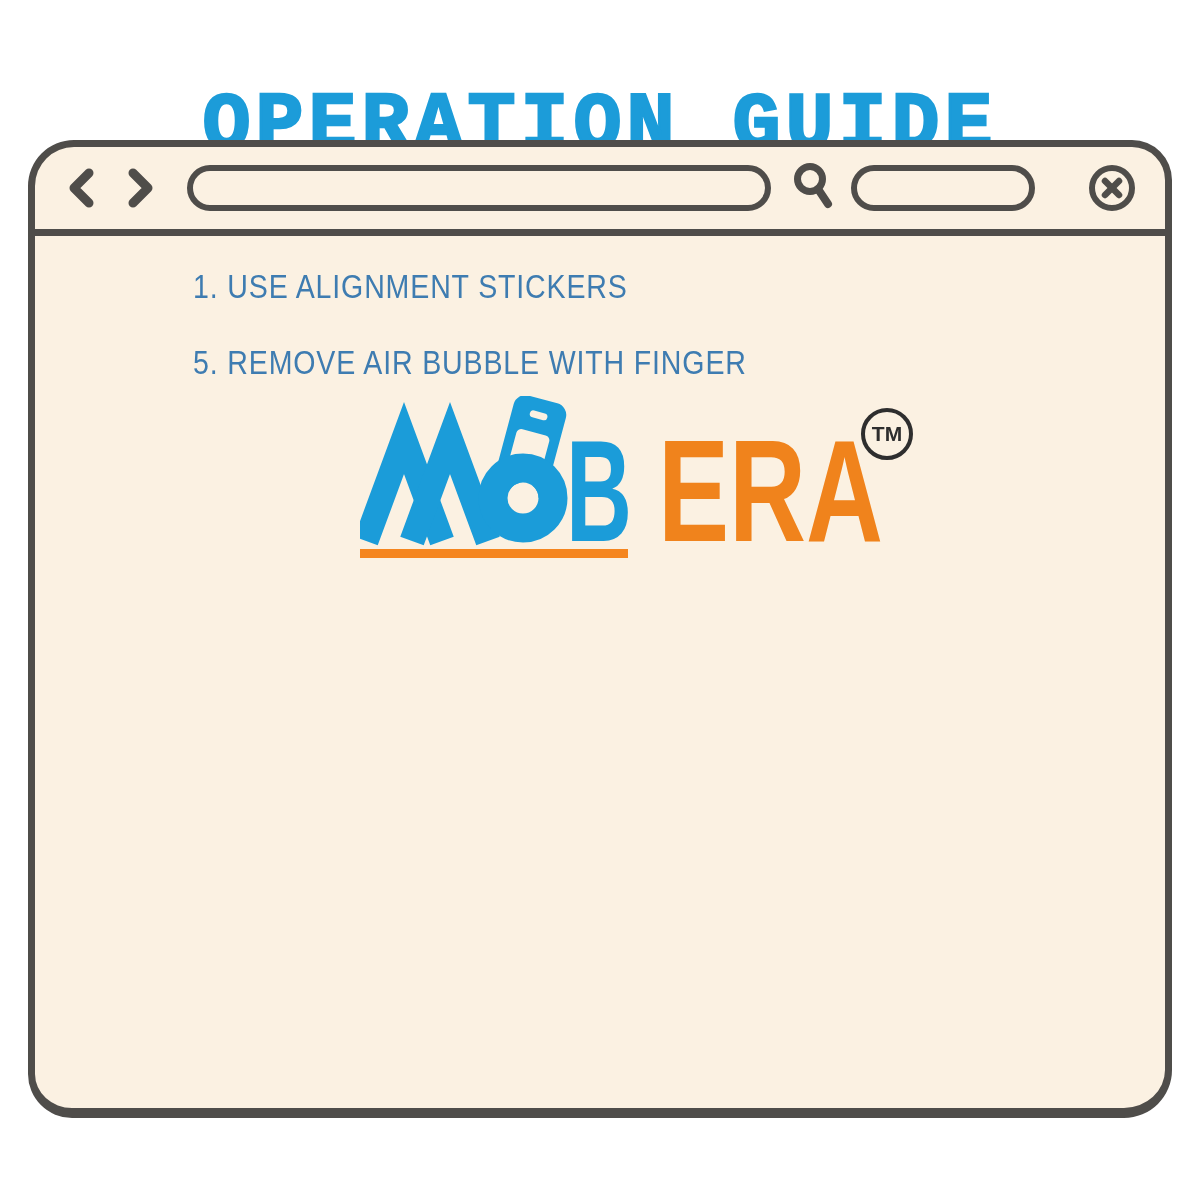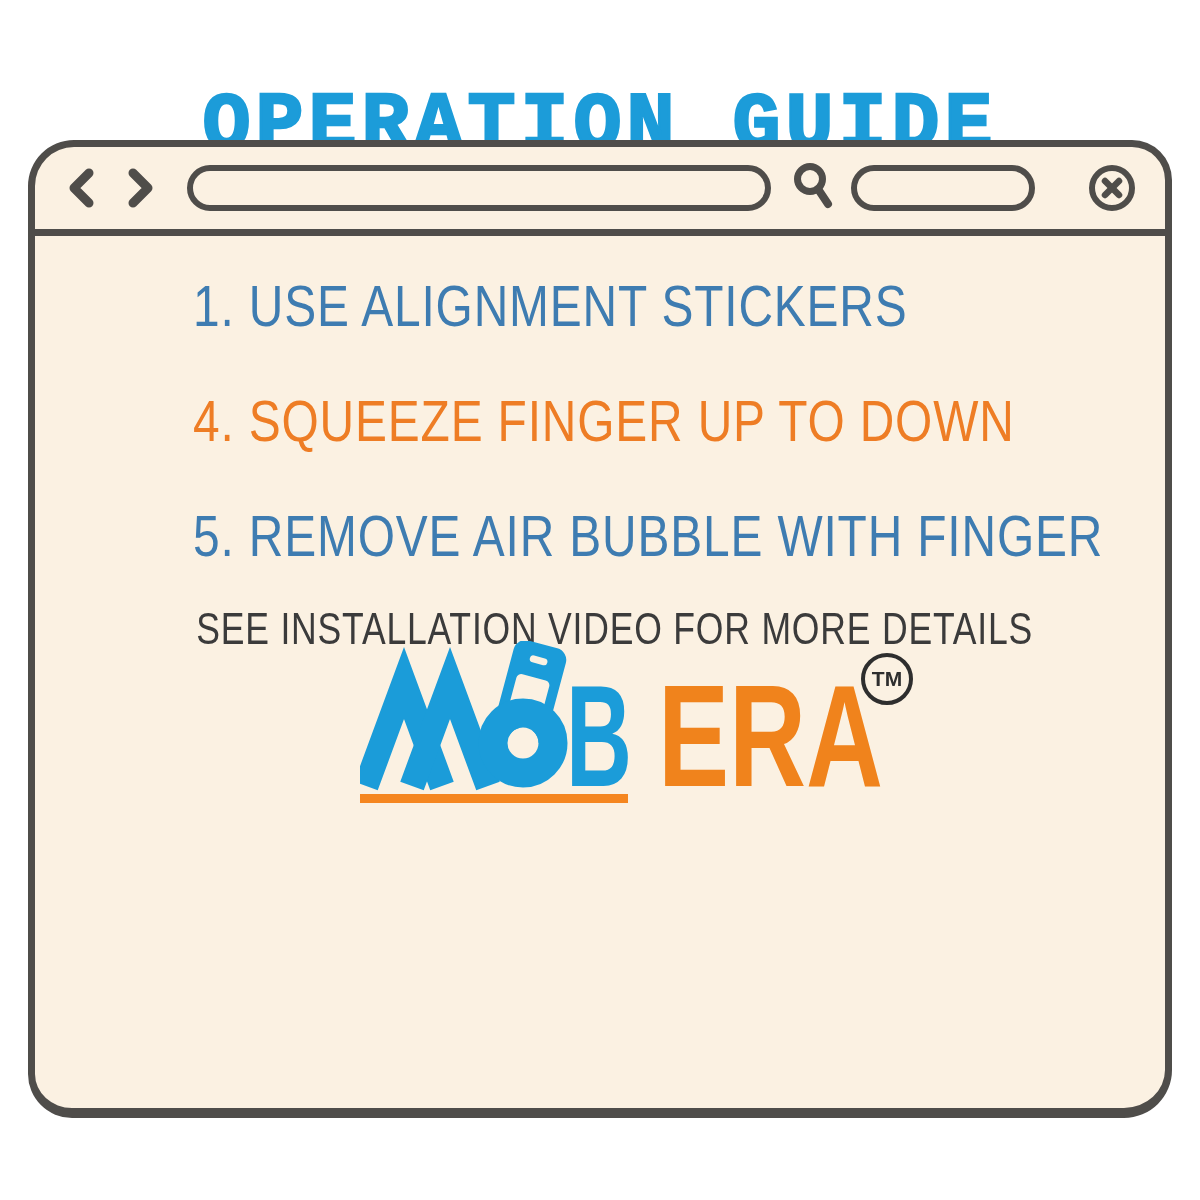--- a/index.html
+++ b/index.html
@@ -53,21 +53,21 @@
   .close-btn{
     margin-left:auto;
     width:46px;height:46px;box-sizing:border-box;
     border:6px solid #4F4D4A;border-radius:50%;
     display:flex;align-items:center;justify-content:center;
   }
   
   .content{padding:22px 50px 0 158px;}
   .steps{list-style:none;margin:0;padding:0;}
   .step{
-    font-size:57px;
+    font-size:34px;
     letter-spacing:1px;
     line-height:1.7;
     margin-bottom:18px;
   }
   .step-text{
     display:block;
     width:119%;
     transform:scaleX(0.84);
     transform-origin:0 0;
   }
@@ -142,31 +142,25 @@
           <line x1="24" y1="10" x2="10" y2="24" stroke="#4F4D4A" stroke-width="6.5" stroke-linecap="round"></line>
         </svg>
       </div>
     </div>
 
     <div class="content">
       <ol class="steps">
         <li class="step blue">
           <span class="step-text">1. USE ALIGNMENT STICKERS</span>
         </li>
-        <li class="step orange">
-          <span class="step-text">4. SQUEEZE FINGER UP TO DOWN</span>
-        </li>
         <li class="step blue">
           <span class="step-text">5. REMOVE AIR BUBBLE WITH FINGER</span>
         </li>
       </ol>
 
-      <p class="footer-note">
-        <span>SEE INSTALLATION VIDEO FOR MORE DETAILS</span>
-      </p>
 
       <div class="logo">
         <svg width="560" height="168" viewBox="0 0 560 168">
 
           <g>
             <polyline points="6,145 44,42 82,145" fill="none" stroke="#1B9CD9" stroke-width="25" stroke-miterlimit="6"></polyline>
             <polyline points="52,145 90,42 128,145" fill="none" stroke="#1B9CD9" stroke-width="25" stroke-miterlimit="6"></polyline>
           </g>
 
           <g transform="translate(172,44) rotate(15)">

